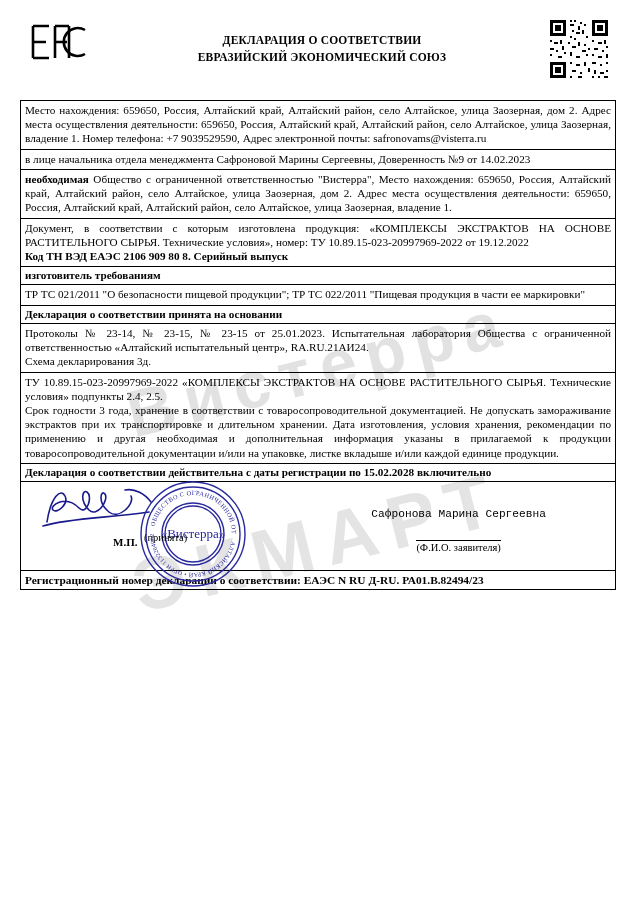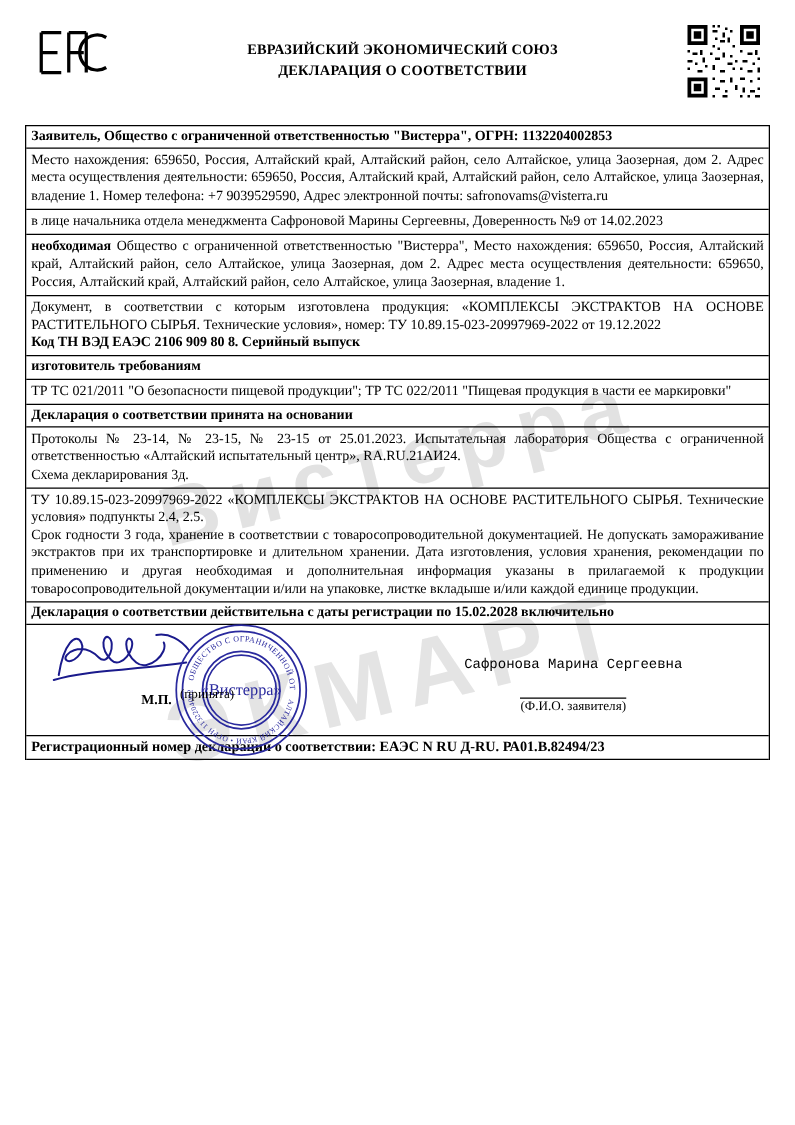--- a/index.html
+++ b/index.html
@@ -183,22 +183,22 @@
       <div class="eac-mark">
         <svg width="60" height="40" viewBox="0 0 60 40" xmlns="http://www.w3.org/2000/svg">
           <g fill="none" stroke="#000" stroke-width="2.6">
             <path d="M4 4 H20 M4 4 V36 M4 20 H17 M4 36 H20"></path>
             <path d="M26 4 V36 M26 4 H40 M26 20 H38 M40 4 V36"></path>
             <path d="M56 8 A14 14 0 1 0 56 32"></path>
           </g>
         </svg>
       </div>
       <div class="header-title">
+        <div>ДЕКЛАРАЦИЯ О СООТВЕТСТВИИ</div>
         <div>ЕВРАЗИЙСКИЙ ЭКОНОМИЧЕСКИЙ СОЮЗ</div>
-        <div>ДЕКЛАРАЦИЯ О СООТВЕТСТВИИ</div>
       </div>
       <div class="qr">
         <svg width="62" height="62" viewBox="0 0 62 62" xmlns="http://www.w3.org/2000/svg">
           <rect width="62" height="62" fill="#fff"></rect>
           <g fill="#000">
             <rect x="2" y="2" width="16" height="16"></rect>
               <rect x="5" y="5" width="10" height="10" fill="#fff"></rect>
               <rect x="7" y="7" width="6" height="6"></rect>
             <rect x="44" y="2" width="16" height="16"></rect>
               <rect x="47" y="5" width="10" height="10" fill="#fff"></rect>
@@ -262,23 +262,20 @@
               <rect x="44" y="58" width="2" height="2"></rect>
             <rect x="50" y="58" width="2" height="2"></rect>
               <rect x="56" y="58" width="4" height="2"></rect>
           </g>
         </svg>
       </div>
     </div>
 
     <div class="doc">
 
-      <div class="row tight">
-        <b>Заявитель, Общество с ограниченной ответственностью "Вистерра", ОГРН: 1132204002853</b>
-      </div>
 
       <div class="row">Место нахождения: 659650, Россия, Алтайский край, Алтайский район, село Алтайское, улица Заозерная, дом 2. Адрес места осуществления деятельности: 659650, Россия, Алтайский край, Алтайский район, село Алтайское, улица Заозерная, владение 1. Номер телефона: +7 9039529590, Адрес электронной почты: safronovams@visterra.ru</div>
 
       <div class="row">в лице начальника отдела менеджмента Сафроновой Марины Сергеевны, Доверенность №9 от 14.02.2023</div>
 
 
       <div class="row">
         <b>необходимая</b>
         <span>Общество с ограниченной ответственностью "Вистерра", Место нахождения: 659650, Россия, Алтайский край, Алтайский район, село Алтайское, улица Заозерная, дом 2. Адрес места осуществления деятельности: 659650, Россия, Алтайский край, Алтайский район, село Алтайское, улица Заозерная, владение 1.</span>
       </div>

